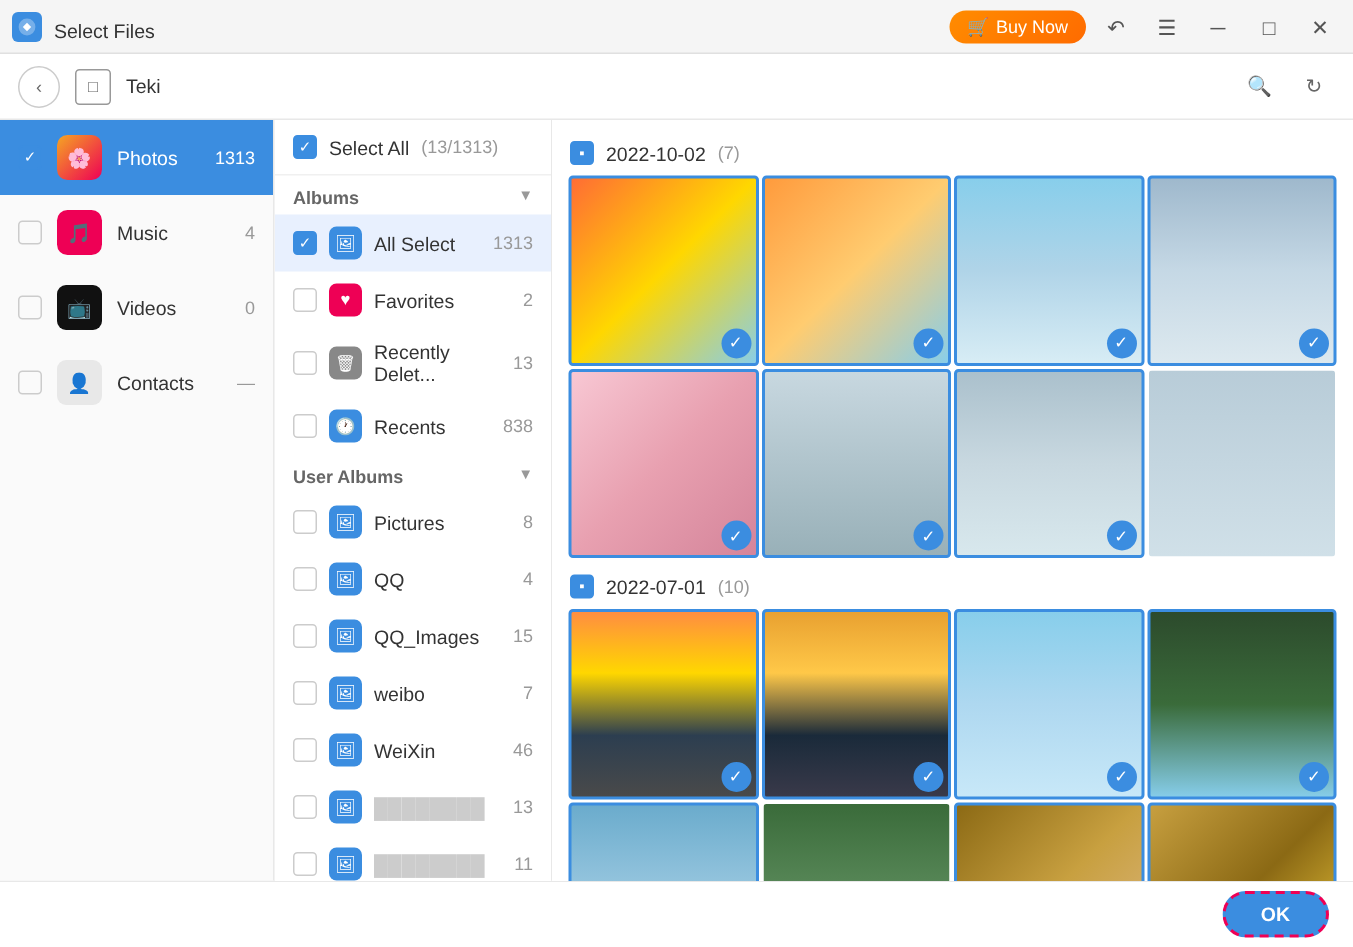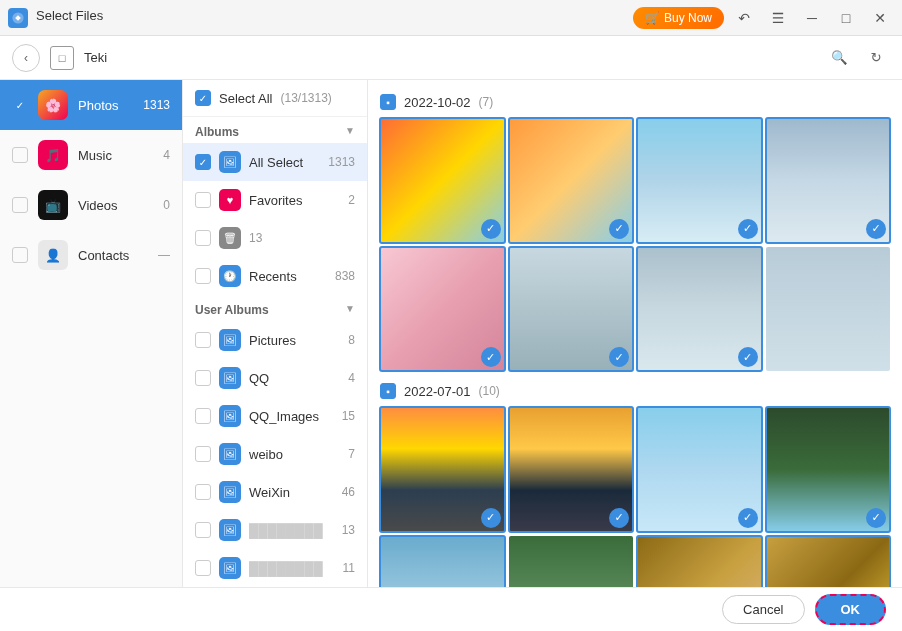--- a/index.html
+++ b/index.html
@@ -4,21 +4,21 @@
   <style>
     * { box-sizing: border-box; margin: 0; padding: 0; }
     body { font-family: -apple-system, BlinkMacSystemFont, 'Segoe UI', Arial, sans-serif; background: #fff; width: 902px; height: 631px; overflow: hidden; font-size: 13px; }
 
     
     .title-bar {
       display: flex; align-items: center; justify-content: space-between;
       height: 36px; background: #f5f5f5; border-bottom: 1px solid #e0e0e0;
       padding: 0 8px; user-select: none;
     }
-    .title-bar-left { display: flex; align-items: flex-start; gap: 8px; }
+    .title-bar-left { display: flex; align-items: flex-end; gap: 8px; }
     .title-bar-icon { width: 20px; height: 20px; background: #3b8de0; border-radius: 4px; display: flex; align-items: center; justify-content: center; }
     .title-bar-icon svg { width: 14px; height: 14px; }
     .title-bar-title { font-size: 13px; color: #333; font-weight: 500; }
     .title-bar-right { display: flex; align-items: center; gap: 6px; }
     .buy-now-btn {
       background: linear-gradient(135deg, #ff8c00, #ff6b00);
       color: #fff; border: none; border-radius: 14px;
       padding: 4px 12px; font-size: 12px; cursor: pointer;
       display: flex; align-items: center; gap: 4px;
     }
@@ -217,20 +217,21 @@
     <div class="album-item">
       <div class="check-box-empty"></div>
       <div class="album-icon" style="background:#e05;">♥</div>
       <span class="album-label">Favorites</span>
       <span class="album-count">2</span>
     </div>
 
     <div class="album-item">
       <div class="check-box-empty"></div>
       <div class="album-icon" style="background:#888;">🗑</div>
+      <span class="album-label">Recently Delet...</span>
       <span class="album-count">13</span>
     </div>
 
     <div class="album-item">
       <div class="check-box-empty"></div>
       <div class="album-icon" style="background:#3b8de0;">🕐</div>
       <span class="album-label">Recents</span>
       <span class="album-count">838</span>
     </div>
 
@@ -400,15 +401,14 @@
         <div class="inner bg-dogs2"></div>
 
       </div>
     </div>
 
   </div>
 
 </div>
 
 <div class="bottom-bar">
-  <button class="cancel-btn">Cancel</button>
   <button class="ok-btn">OK</button>
 </div>
 
 </body></html>

